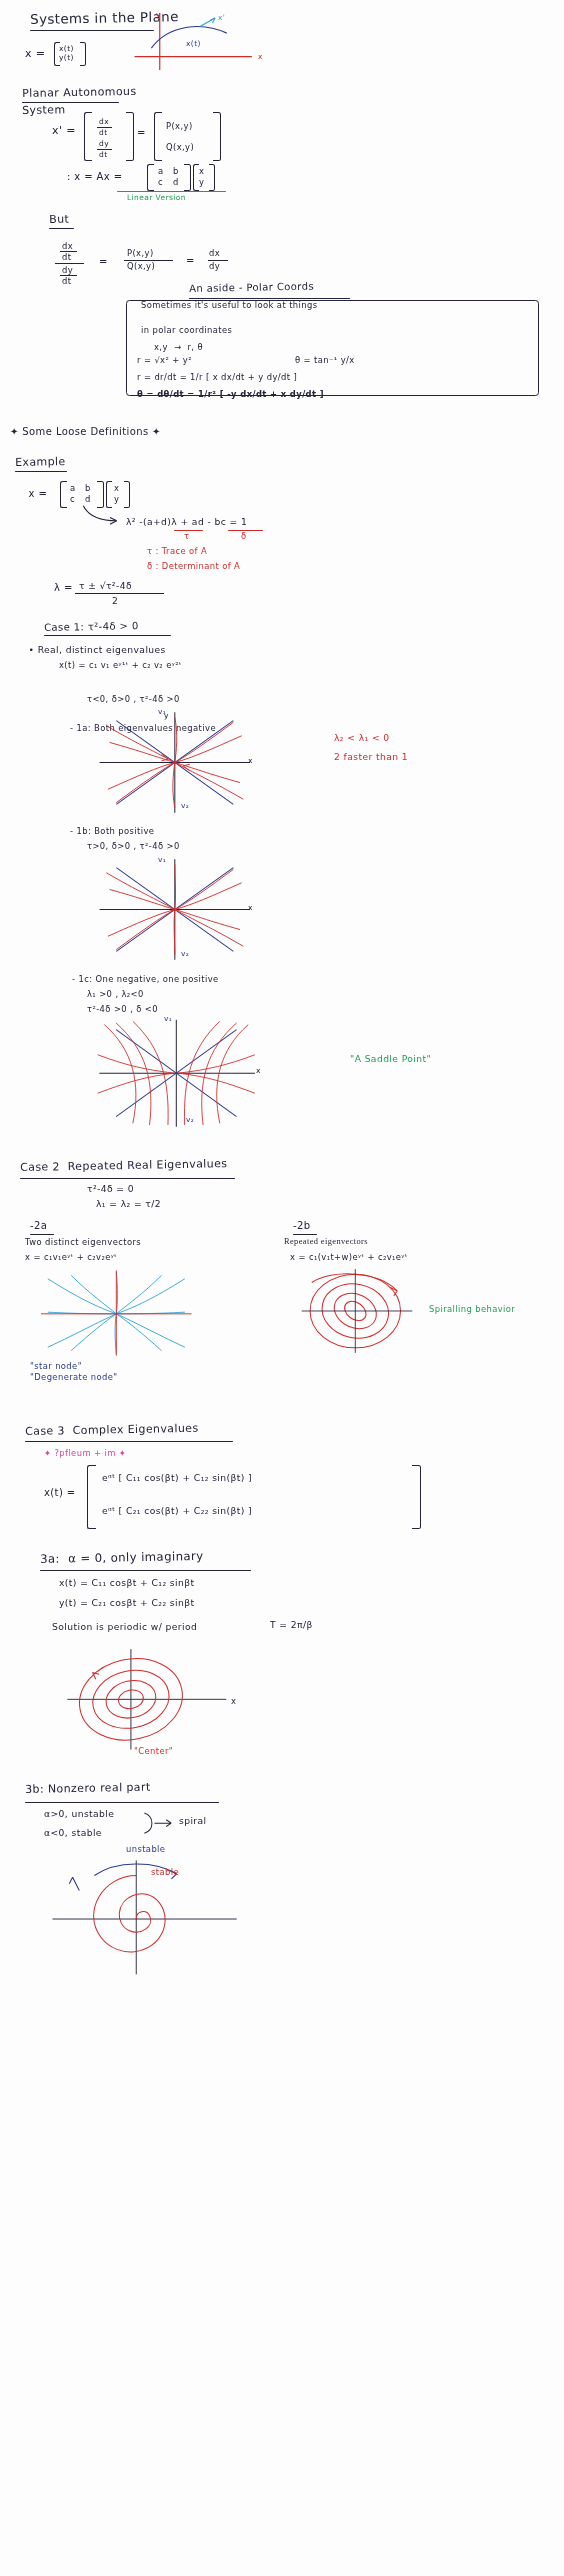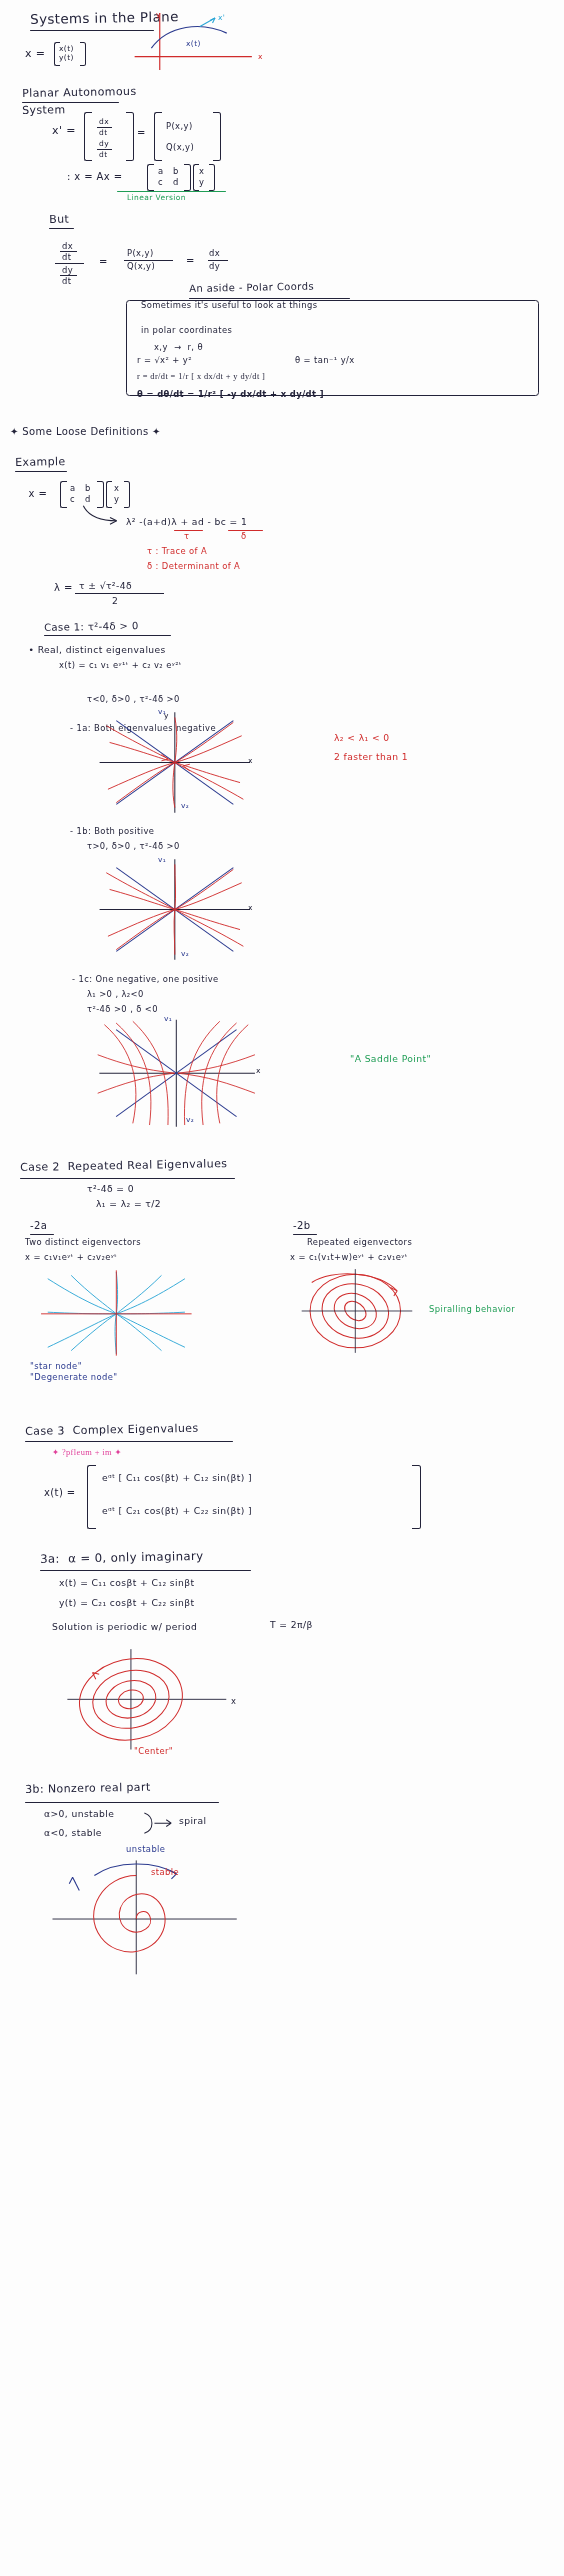--- a/index.html
+++ b/index.html
@@ -176,21 +176,21 @@
   <div class="uline" style="left:189px; top:298px; width:161px;"></div>
 
   <div class="box" style="left:126px; top:300px; width:411px; height:94px;"></div>
 
   <div class="hw t10" style="left:141px; top:300px;text-align:right;">Sometimes it's useful to look at things</div>
   <div class="hw t10" style="left:141px; top:325px;">in polar coordinates</div>
   <div class="hw t10" style="left:154px; top:342px;">x,y  →  r, θ</div>
 
   <div class="hw t10" style="left:137px; top:355px;">r = √x² + y²</div>
   <div class="hw t10" style="left:295px; top:355px;">θ = tan⁻¹ y/x</div>
-  <div class="hw t10" style="left:137px; top:372px;font-family:Liberation Serif, serif;">r = dr/dt = 1/r [ x dx/dt + y dy/dt ]</div>
+  <div class="hw t10" style="left:137px; top:372px;">r = dr/dt = 1/r [ x dx/dt + y dy/dt ]</div>
   <div class="hw t10" style="left:137px; top:389px;font-weight:bold;">θ = dθ/dt = 1/r² [ -y dx/dt + x dy/dt ]</div>
 
   <div class="hw t12" style="left:10px; top:426px;">✦ Some Loose Definitions ✦</div>
 
   <div class="hw t13 slant" style="left:15px; top:456px;">Example</div>
   <div class="uline" style="left:15px; top:471px; width:52px;"></div>
 
   <div class="hw t12" style="left:28.5px; top:488px;">x =</div>
   <div class="bracket" style="left:60px; top:481px; width:5.9px; height:25px;"></div>
   <div class="bracket-r" style="left:97px; top:481px; width:5.9px; height:25px;"></div>
@@ -320,21 +320,21 @@
   <div class="hw t11" style="left:87px; top:1183px;">τ²-4δ = 0</div>
   <div class="hw t11" style="left:96px; top:1198px;">λ₁ = λ₂ = τ/2</div>
 
   <div class="hw t12" style="left:30px; top:1220px;">-2a</div>
   <div class="uline" style="left:30px; top:1234px; width:23.5px;"></div>
   <div class="hw t10" style="left:25px; top:1237px;">Two distinct eigenvectors</div>
   <div class="hw t10" style="left:25px; top:1252px;text-align:right;">x = c₁v₁eʸᵗ + c₂v₂eʸᵗ</div>
 
   <div class="hw t12" style="left:293px; top:1220px;">-2b</div>
   <div class="uline" style="left:293px; top:1234px; width:23.5px;"></div>
-  <div class="hw t10" style="left:307px; top:1237px;">Repeated eigenvectors</div>
+  <div class="hw t10" style="left:284px; top:1237px;font-family:Liberation Serif, serif;">Repeated eigenvectors</div>
   <div class="hw t10" style="left:290px; top:1252px;">x = c₁(v₁t+w)eʸᵗ + c₂v₁eʸᵗ</div>
 
   <svg style="left:34px; top:1267px; width:168px; height:92px;" viewBox="0 0 200 110" width="168" height="92">
     <g stroke="#2aa6d6" stroke-width="1.1" fill="none">
       <path d="M16 14 C54 38, 76 48, 98 56"></path>
       <path d="M16 54 C54 56, 76 56, 98 56"></path>
       <path d="M16 96 C54 78, 76 66, 98 56"></path>
       <path d="M180 14 C142 38, 120 48, 98 56"></path>
       <path d="M180 54 C142 56, 120 56, 98 56"></path>
       <path d="M180 96 C142 78, 120 66, 98 56"></path>
@@ -360,21 +360,21 @@
       <path d="M20 22 C44 6, 100 8, 122 32"></path>
       <path d="M122 32 L114 28 M122 32 L118 38"></path>
     </g>
     <line x1="8" y1="56" x2="140" y2="56" stroke="#23233a" stroke-width="1"></line>
     <line x1="72" y1="6" x2="72" y2="106" stroke="#23233a" stroke-width="1"></line>
   </svg>
   <div class="hw t10 ink-green" style="left:429px; top:1304px;">Spiralling behavior</div>
 
   <div class="hw t13 slant" style="left:25px; top:1425px;">Case 3  Complex Eigenvalues</div>
   <div class="uline" style="left:25px; top:1441px; width:208px;"></div>
-  <div class="hw t10 ink-pink" style="left:52px; top:1448px;font-family:Liberation Serif, serif;">✦ ?pfleum + im ✦</div>
+  <div class="hw t10 ink-pink" style="left:44px; top:1448px;">✦ ?pfleum + im ✦</div>
 
   <div class="hw t12" style="left:44px; top:1487px;">x(t) =</div>
   <div class="bracket" style="left:87px; top:1465px; width:7.5px; height:62px;"></div>
   <div class="bracket-r" style="left:412px; top:1465px; width:7.5px; height:62px;"></div>
   <div class="hw t11" style="left:102px; top:1472px;">eᵅᵗ [ C₁₁ cos(βt) + C₁₂ sin(βt) ]</div>
   <div class="hw t11" style="left:102px; top:1505px;">eᵅᵗ [ C₂₁ cos(βt) + C₂₂ sin(βt) ]</div>
 
   <div class="hw t14 slant" style="left:40px; top:1552px;">3a:  α = 0, only imaginary</div>
   <div class="uline" style="left:40px; top:1570px; width:211px;"></div>
   <div class="hw t11" style="left:59px; top:1577px;">x(t) = C₁₁ cosβt + C₁₂ sinβt</div>

